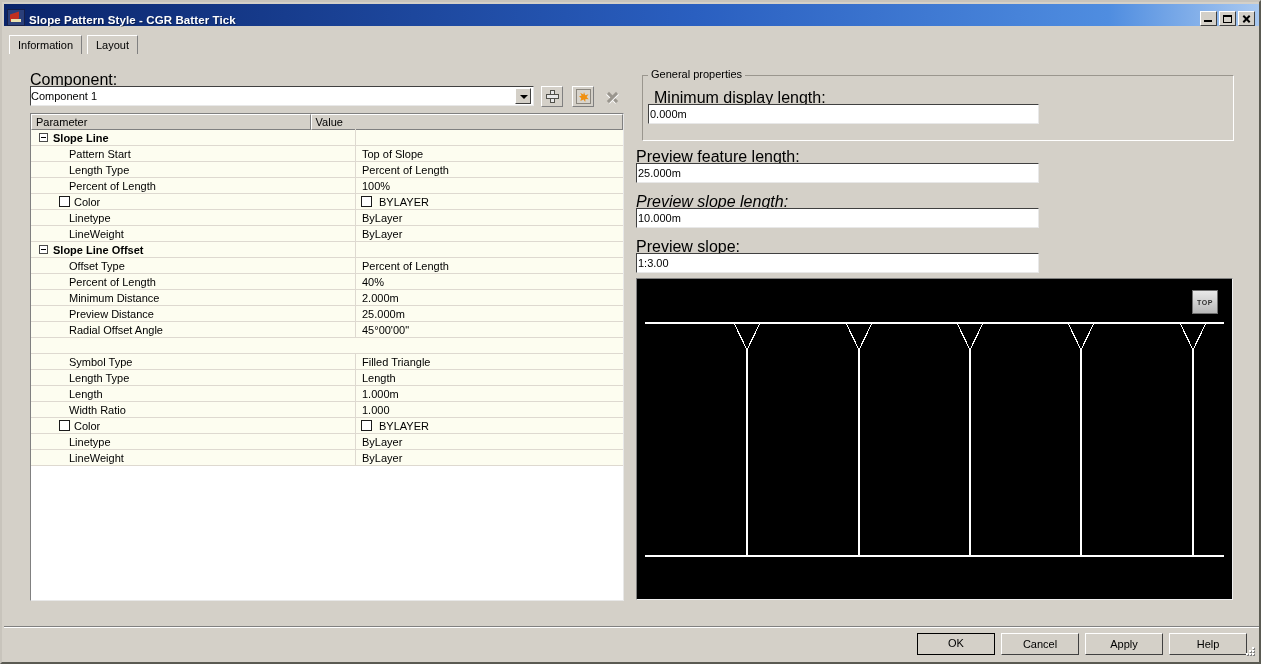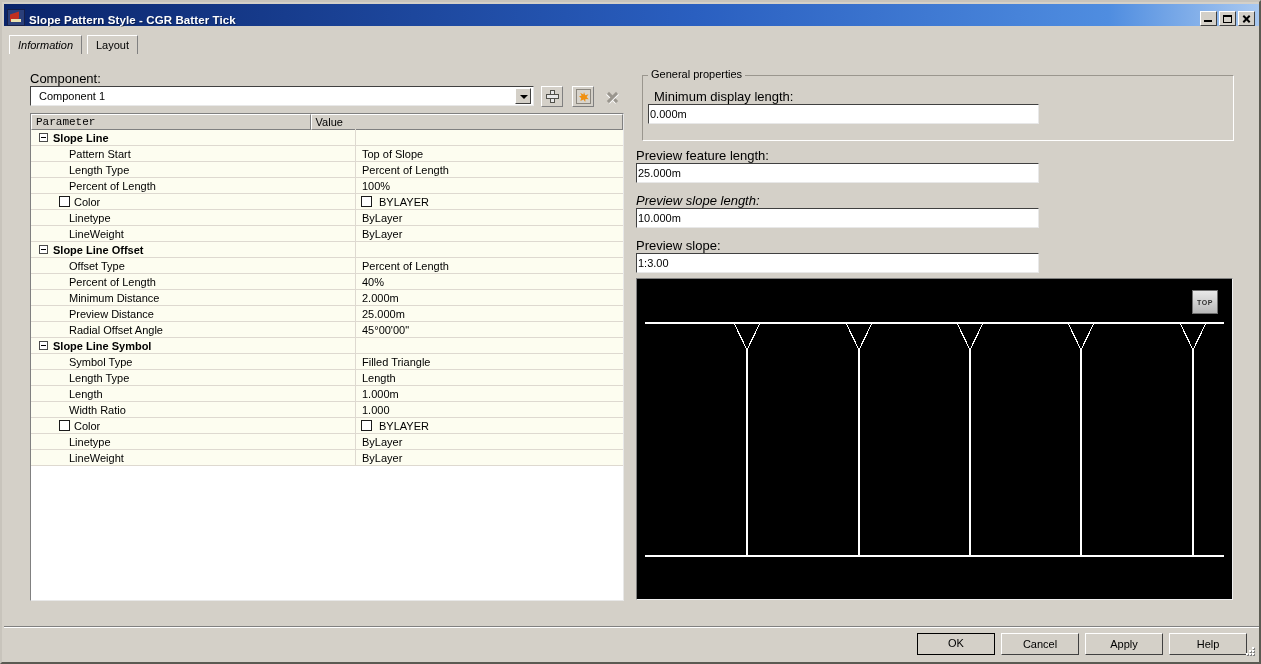--- a/index.html
+++ b/index.html
@@ -55,42 +55,42 @@
   .tbtn.close i.a{transform:rotate(45deg);}
   .tbtn.close i.b{transform:rotate(-45deg);}
 
   
   .tabstrip{position:absolute;left:7px;top:33px;width:1246px;height:20px;}
   .tab{
     position:absolute;top:0;height:20px;box-sizing:border-box;
     background:#d4d0c8;padding:0 8px;line-height:19px;font-size:11px;
     border-top:1px solid #fff;border-left:1px solid #fff;border-right:1px solid #808080;
   }
-  .tab.inactive{left:0;font-style:italic;}
+  .tab.inactive{left:0;}
   .tab.active{left:78px;background:#d4d0c8;}
   .tabline{position:absolute;left:7px;top:52px;width:1246px;height:1px;background:#fff;}
 
   
   .panel{
     position:absolute;left:7px;top:52px;width:1247px;height:570px;
     background:#d4d0c8;box-sizing:border-box;
   }
 
   
-  .lbl{position:absolute;font-size:13px;color:#000;white-space:nowrap;}
+  .lbl{position:absolute;font-size:16px;color:#000;white-space:nowrap;}
   #lbl-component{left:28px;top:69px;}
 
   .combo{
     position:absolute;left:28px;top:84px;width:504px;height:20px;
     background:#fff;box-sizing:border-box;
     border-top:1px solid #404040;border-left:1px solid #404040;
     border-right:1px solid #e8e8e8;border-bottom:1px solid #e8e8e8;
     display:flex;align-items:center;
   }
-  .combo .val{padding-left:8px;font-size:11px;flex:1;}
+  .combo .val{padding-left:0;font-size:11px;flex:1;}
   .combo .arrow{
     width:16px;height:16px;margin-right:2px;background:#d4d0c8;
     border-top:1px solid #fff;border-left:1px solid #fff;
     border-right:1px solid #404040;border-bottom:1px solid #404040;
     position:relative;box-sizing:border-box;flex:0 0 auto;
   }
   .combo .arrow:after{
     content:"";position:absolute;left:4px;top:6px;
     border-left:4px solid transparent;border-right:4px solid transparent;
     border-top:4px solid #000;
@@ -133,21 +133,21 @@
   .grid-head{
     position:absolute;left:0;top:0;width:592px;height:16px;display:flex;
     background:#d4d0c8;
   }
   .gh{
     height:16px;line-height:15px;font-size:11px;box-sizing:border-box;
     background:#d4d0c8;padding-left:4px;
     border-top:1px solid #fff;border-left:1px solid #fff;
     border-right:1px solid #808080;border-bottom:1px solid #808080;
   }
-  .gh.c1{width:281px;font-family:Liberation Mono, monospace;}
+  .gh.c1{width:281px;}
   .gh.c2{width:314px;}
   .grid-body{position:absolute;left:0;top:16px;width:592px;height:470px;background:#fff;}
   .row{
     position:relative;height:16px;box-sizing:border-box;
     border-bottom:1px solid #ded9d0;display:flex;align-items:center;
     background:#fdfdf0;
   }
   .row .c1{
     width:325px;height:17px;box-sizing:border-box;flex:0 0 auto;
     border-right:1px solid #ded9d0;display:flex;align-items:center;
@@ -399,24 +399,20 @@
         </div>
         <div class="row item">
           <div class="c1">
             <span class="ptxt">Radial Offset Angle</span>
           </div>
           <div class="c2">
             <span class="vtxt">45°00'00"</span>
           </div>
         </div>
         <div class="row group">
-          <div class="c1">
-            <span class="expander"></span>
-            <span class="ptxt">Slope Line Symbol</span>
-          </div>
           <div class="c2">
             <span class="vtxt"></span>
           </div>
         </div>
         <div class="row item">
           <div class="c1">
             <span class="ptxt">Symbol Type</span>
           </div>
           <div class="c2">
             <span class="vtxt">Filled Triangle</span>

